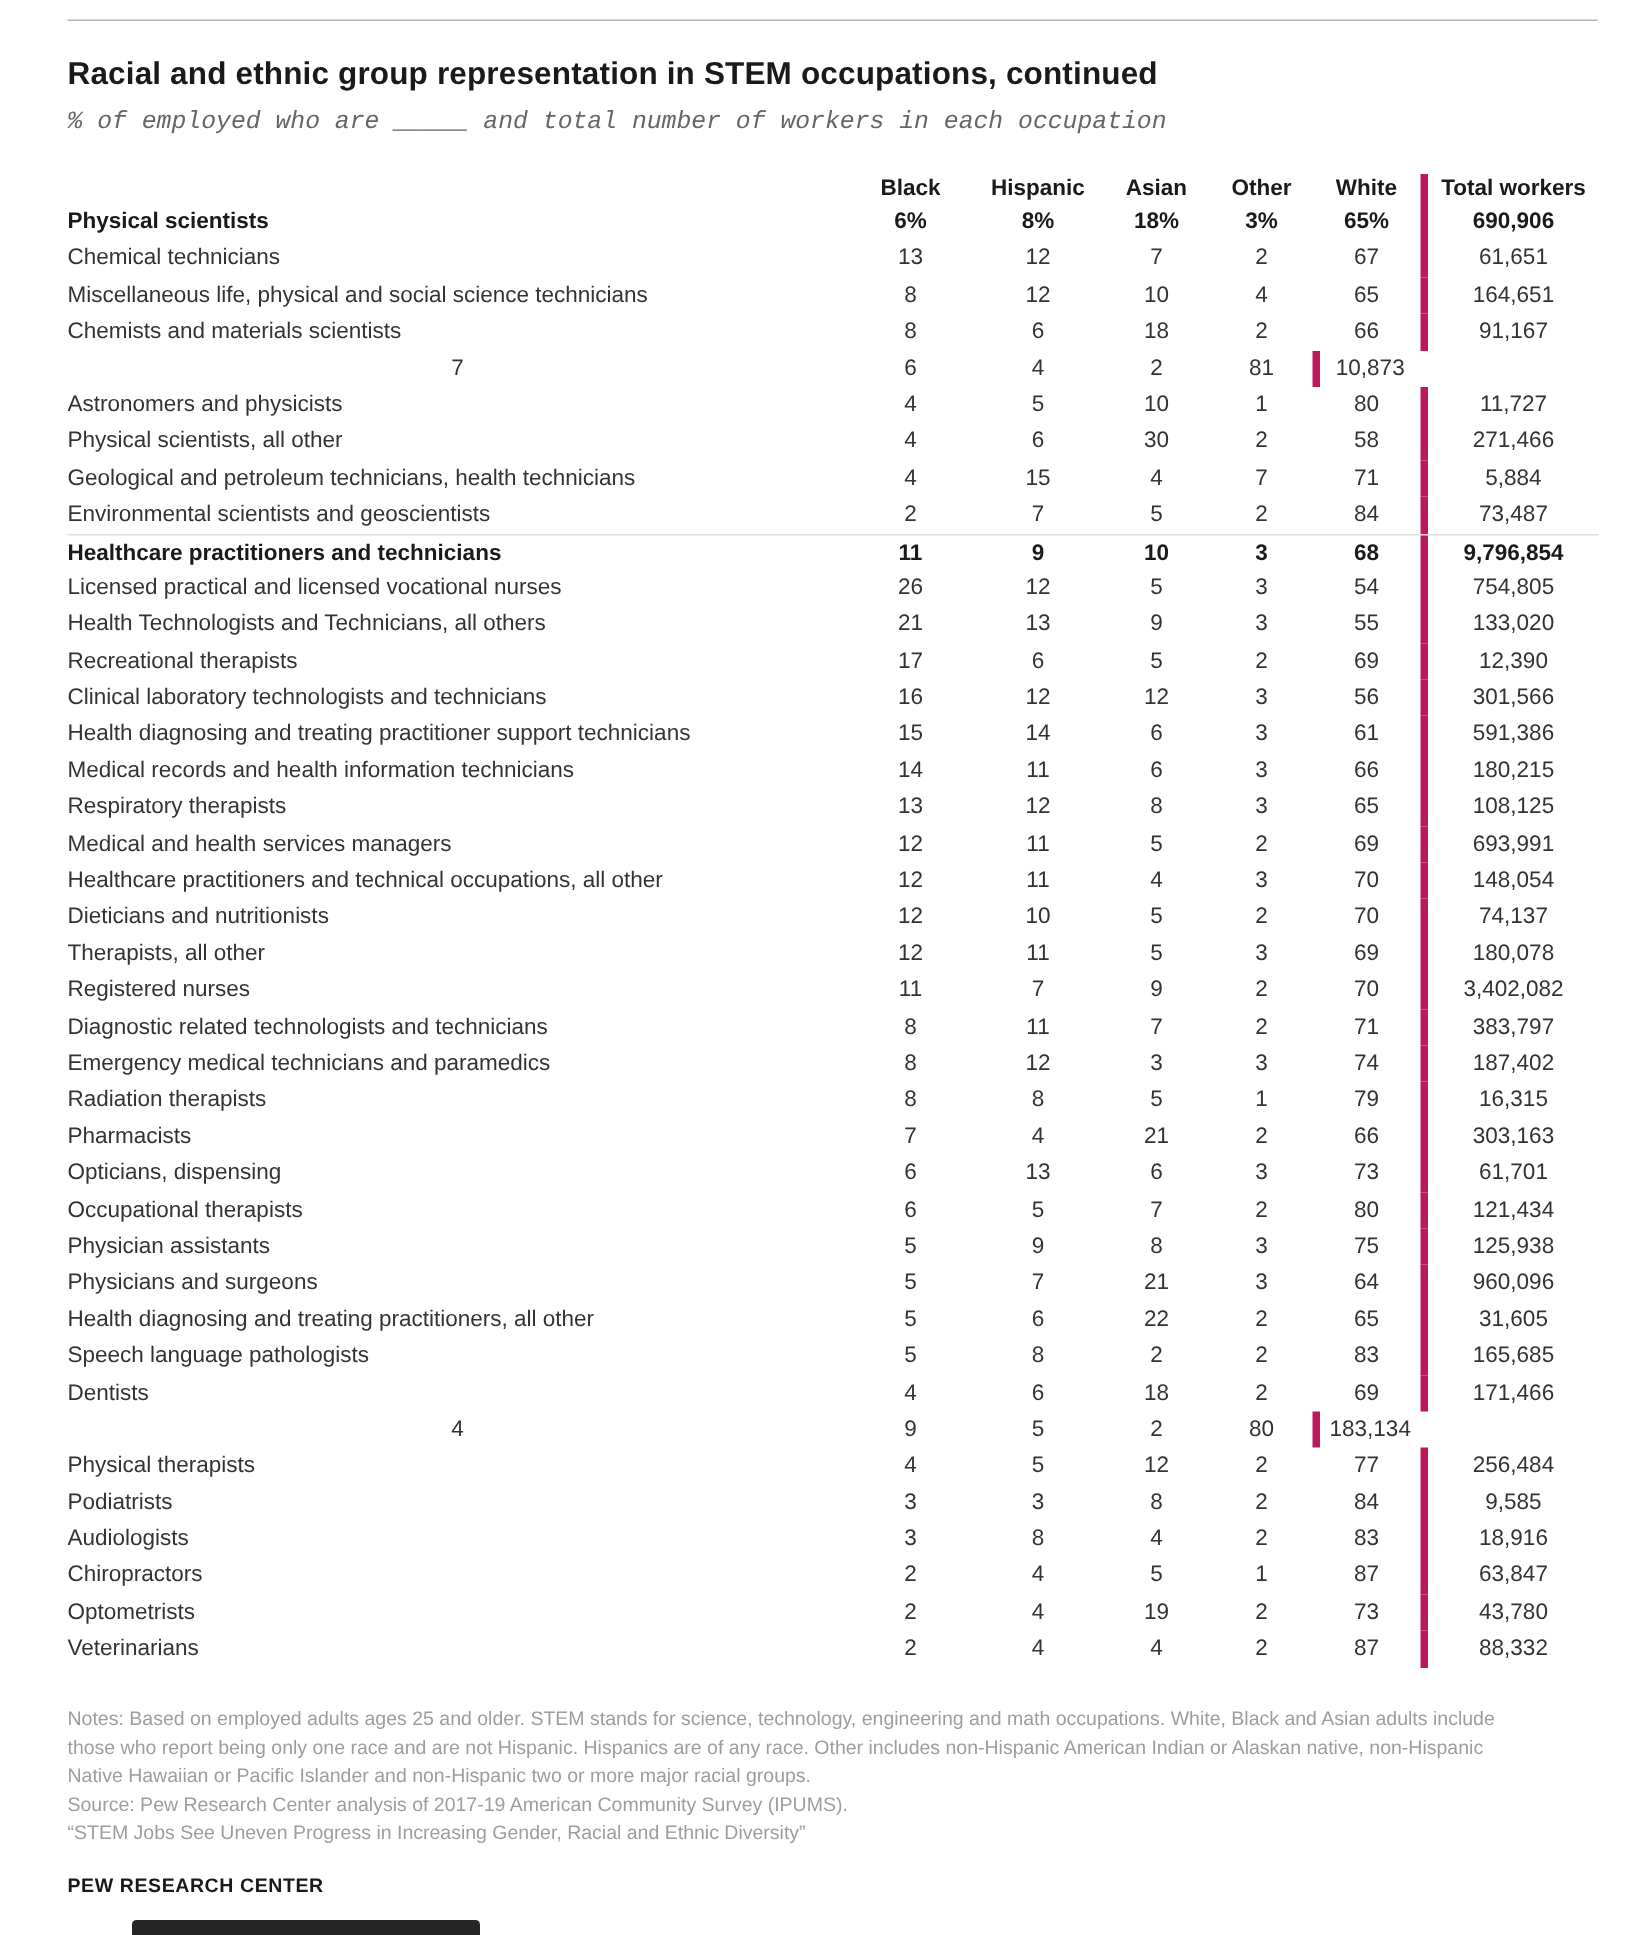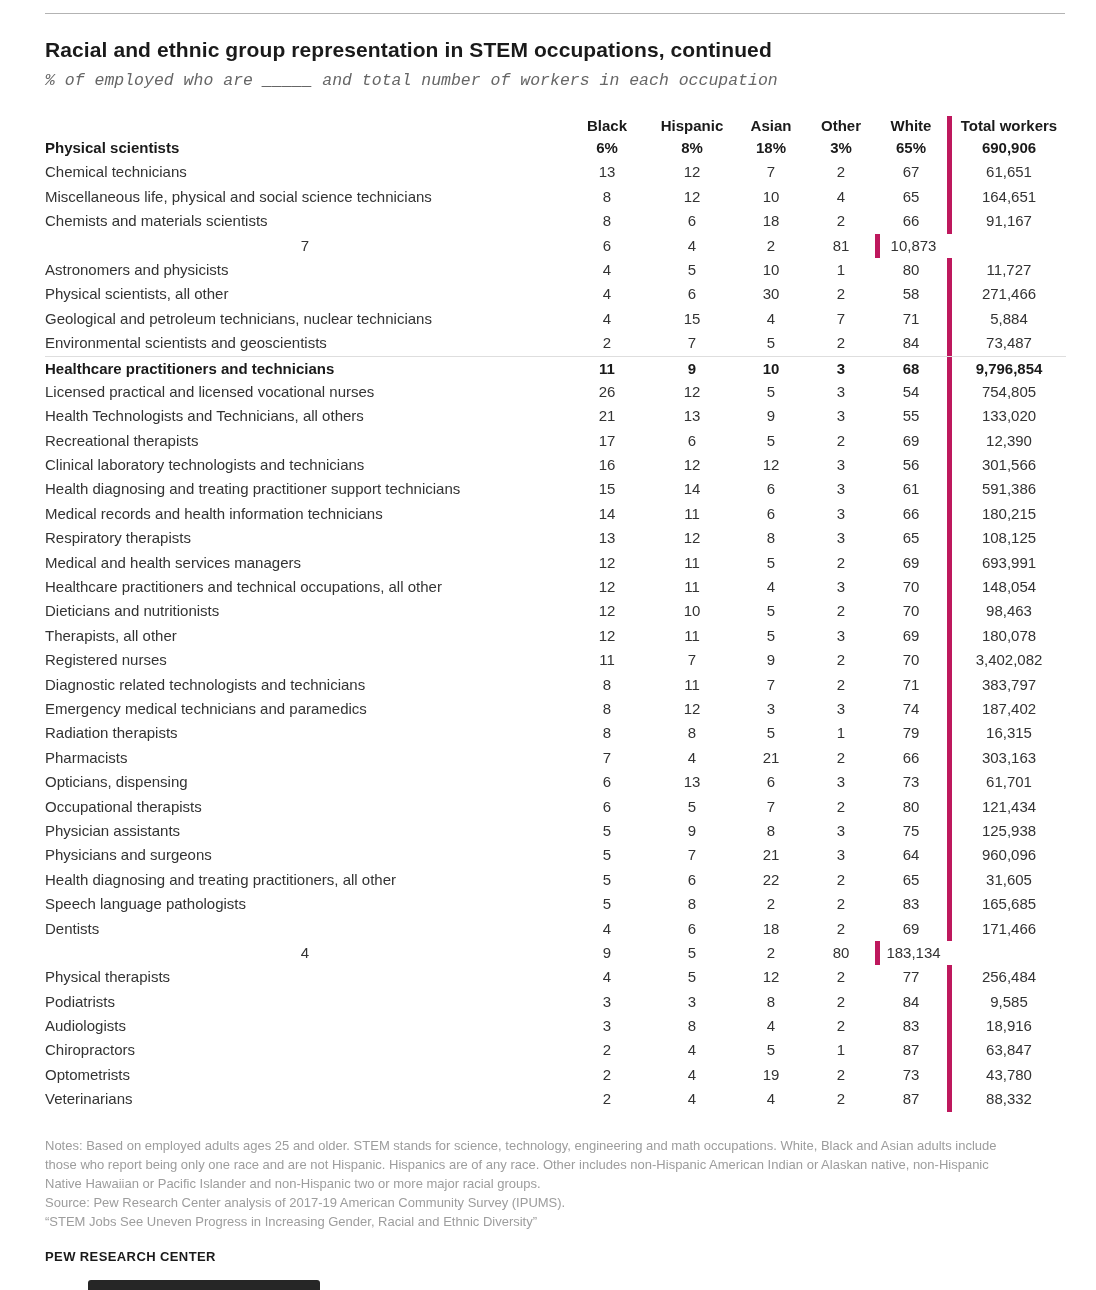--- a/index.html
+++ b/index.html
@@ -159,21 +159,21 @@
     <div class="cell name">Physical scientists, all other</div>
     <div class="cell num">4</div>
     <div class="cell num">6</div>
     <div class="cell num">30</div>
     <div class="cell num">2</div>
     <div class="cell num">58</div>
     <div class="cell total">271,466</div>
   </div>
 
   <div class="row">
-    <div class="cell name">Geological and petroleum technicians, nuclear technicians</div>
+    <div class="cell name">Geological and petroleum technicians, health technicians</div>
     <div class="cell num">4</div>
     <div class="cell num">15</div>
     <div class="cell num">4</div>
     <div class="cell num">7</div>
     <div class="cell num">71</div>
     <div class="cell total">5,884</div>
   </div>
 
   <div class="row">
     <div class="cell name">Environmental scientists and geoscientists</div>
@@ -285,21 +285,21 @@
     <div class="cell total">148,054</div>
   </div>
 
   <div class="row">
     <div class="cell name">Dieticians and nutritionists</div>
     <div class="cell num">12</div>
     <div class="cell num">10</div>
     <div class="cell num">5</div>
     <div class="cell num">2</div>
     <div class="cell num">70</div>
-    <div class="cell total">98,463</div>
+    <div class="cell total">74,137</div>
   </div>
 
   <div class="row">
     <div class="cell name">Therapists, all other</div>
     <div class="cell num">12</div>
     <div class="cell num">11</div>
     <div class="cell num">5</div>
     <div class="cell num">3</div>
     <div class="cell num">69</div>
     <div class="cell total">180,078</div>

